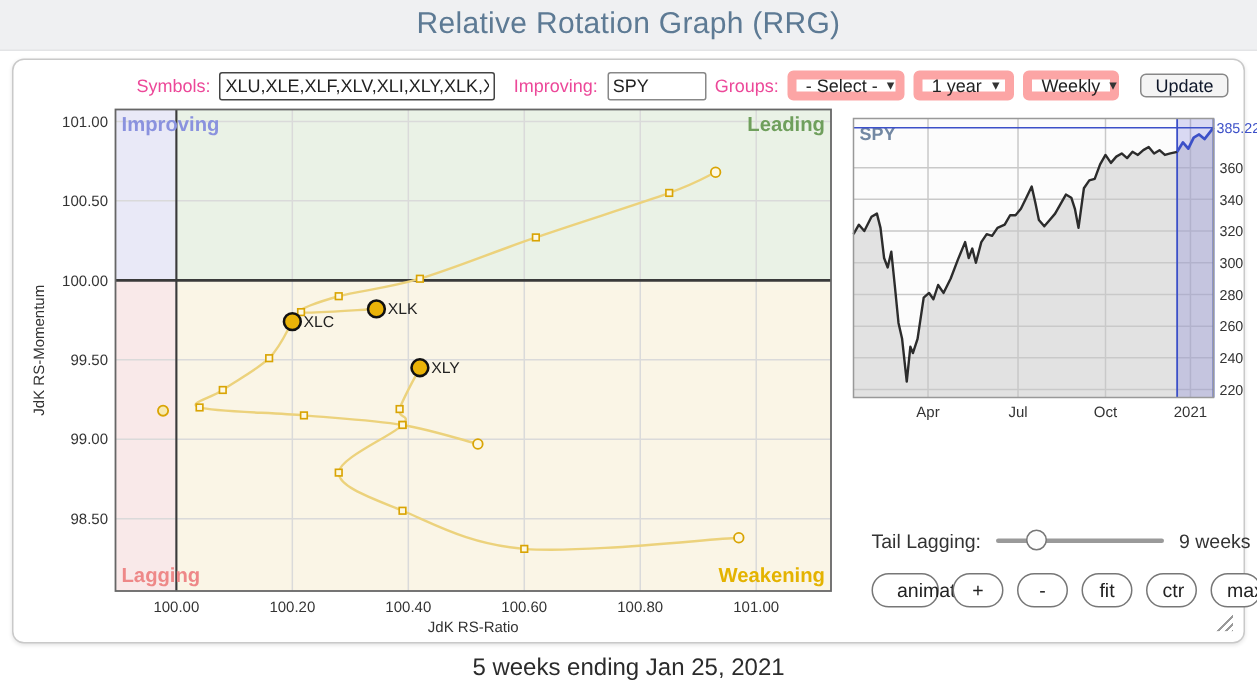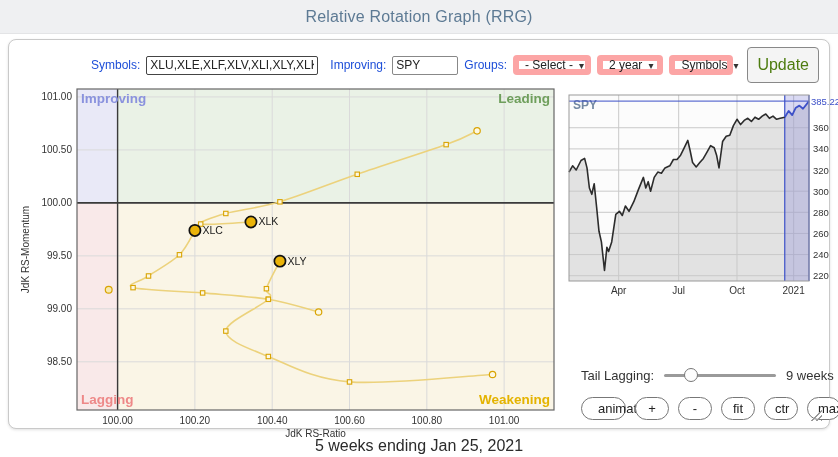--- a/index.html
+++ b/index.html
@@ -1,35 +1,35 @@
 <!DOCTYPE html>
 <html><head>
 <meta charset="utf-8">
 <style>
   * { box-sizing: border-box; margin: 0; padding: 0; }
   html,body { width: 838px; height: 457px; background: #fff; overflow: hidden;
     font-family: "Liberation Sans", sans-serif; }
   .titlebar { height: 34px; background: #eff0f2; border-bottom: 1px solid #e3e4e6;
     display: flex; align-items: center; justify-content: center; }
-  .titlebar h1 { font-size: 16px; font-weight: normal; color: #5d7a94; letter-spacing: .2px; }
+  .titlebar h1 { font-size: 20px; font-weight: normal; color: #5d7a94; letter-spacing: .2px; }
   .panel { position: relative; margin: 5px 8px 0 8px; height: 390px; background: #fff;
     border: 1px solid #c9c9c9; border-radius: 8px; box-shadow: 0 1px 3px rgba(0,0,0,.12); }
   .controls { display: flex; align-items: center; padding: 7px 10px 2px 82px; gap: 6px;
     font-size: 12px; color: #444; white-space: nowrap; }
-  .controls label { color: #1d4ed8; }
+  .controls label { color: #ec4899; }
   .ctl-input { border: 1px solid #888; border-radius: 2px; height: 19px; font-size: 12px;
     padding: 0 3px; color: #222; font-family: "Liberation Sans", sans-serif; }
   #symbols-input { width: 250px; border: 1.5px solid #444; overflow: hidden; }
   #benchmark-input { width: 66px; }
   .sel { display: inline-flex; align-items: center; justify-content: space-between;
     border: 6px solid #fca5a5; border-radius: 4px; height: 20px; padding: 0 4px 0 6px;
     background: #fff; font-size: 12px; color: #222; cursor: default; }
   .sel .chev { font-size: 10px; color: #333; margin-left: 6px; }
-  .btn-update { height: 36px; border: 1px solid #888; border-radius: 4px; background: #f4f4f4;
-    font-size: 16px; color: #4d7c0f; padding: 0 9px; margin-left: 8px;
+  .btn-update { height: 16px; border: 1px solid #888; border-radius: 4px; background: #f4f4f4;
+    font-size: 12px; color: #0f172a; padding: 0 9px; margin-left: 8px;
     font-family: "Liberation Sans", sans-serif; }
   .content { display: flex; padding: 0 0 0 6px; }
   .left-chart { width: 546px; }
   .right-col { width: 278px; padding-top: 2px; margin-left: 2px; }
   .tail-row { display: flex; align-items: center; margin: 64px 0 0 18px; font-size: 13px; color: #333; }
   .slider { position: relative; width: 112px; height: 16px; margin: 0 10px 0 10px; }
   .slider .track { position: absolute; left: 0; right: 0; top: 7px; height: 3px;
     background: #9a9a9a; border-radius: 2px; }
   .slider .thumb { position: absolute; left: 18%; top: 1px; width: 14px; height: 14px;
     background: #fdfdfd; border: 1.5px solid #777; border-radius: 50%; }
@@ -55,25 +55,25 @@
     <label>Symbols:</label>
     <input id="symbols-input" class="ctl-input" value="XLU,XLE,XLF,XLV,XLI,XLY,XLK,XLP,XLC,XLRE,XL" style="">
     <label style="margin-left:6px">Improving:</label>
     <input id="benchmark-input" class="ctl-input" value="SPY" style="">
     <label style="">Groups:</label>
     <span class="sel" style="width:78px">
       <span>- Select -</span>
       <span class="chev">▾</span>
     </span>
     <span class="sel" style="width:84px">
-      <span>2 year</span>
+      <span>1 year</span>
       <span class="chev">▾</span>
     </span>
     <span class="sel" style="width:64px">
-      <span>Symbols</span>
+      <span>Weekly</span>
       <span class="chev">▾</span>
     </span>
     <button class="btn-update">Update</button>
   </div>
 
   <div class="content">
     <div class="left-chart" id="rrg-chart"><svg width="546" height="362" viewBox="0 0 546 362">
           <rect x="62" y="4" width="40.58752025932054" height="113.88613861386165" fill="#e9e9f7"></rect>
           <rect x="102.58752025932054" y="4" width="436.4124797406795" height="113.88613861386165" fill="#eaf2e6"></rect>
           <rect x="62" y="117.88613861386165" width="40.58752025932054" height="207.11386138613835" fill="#f9e9e9"></rect>

